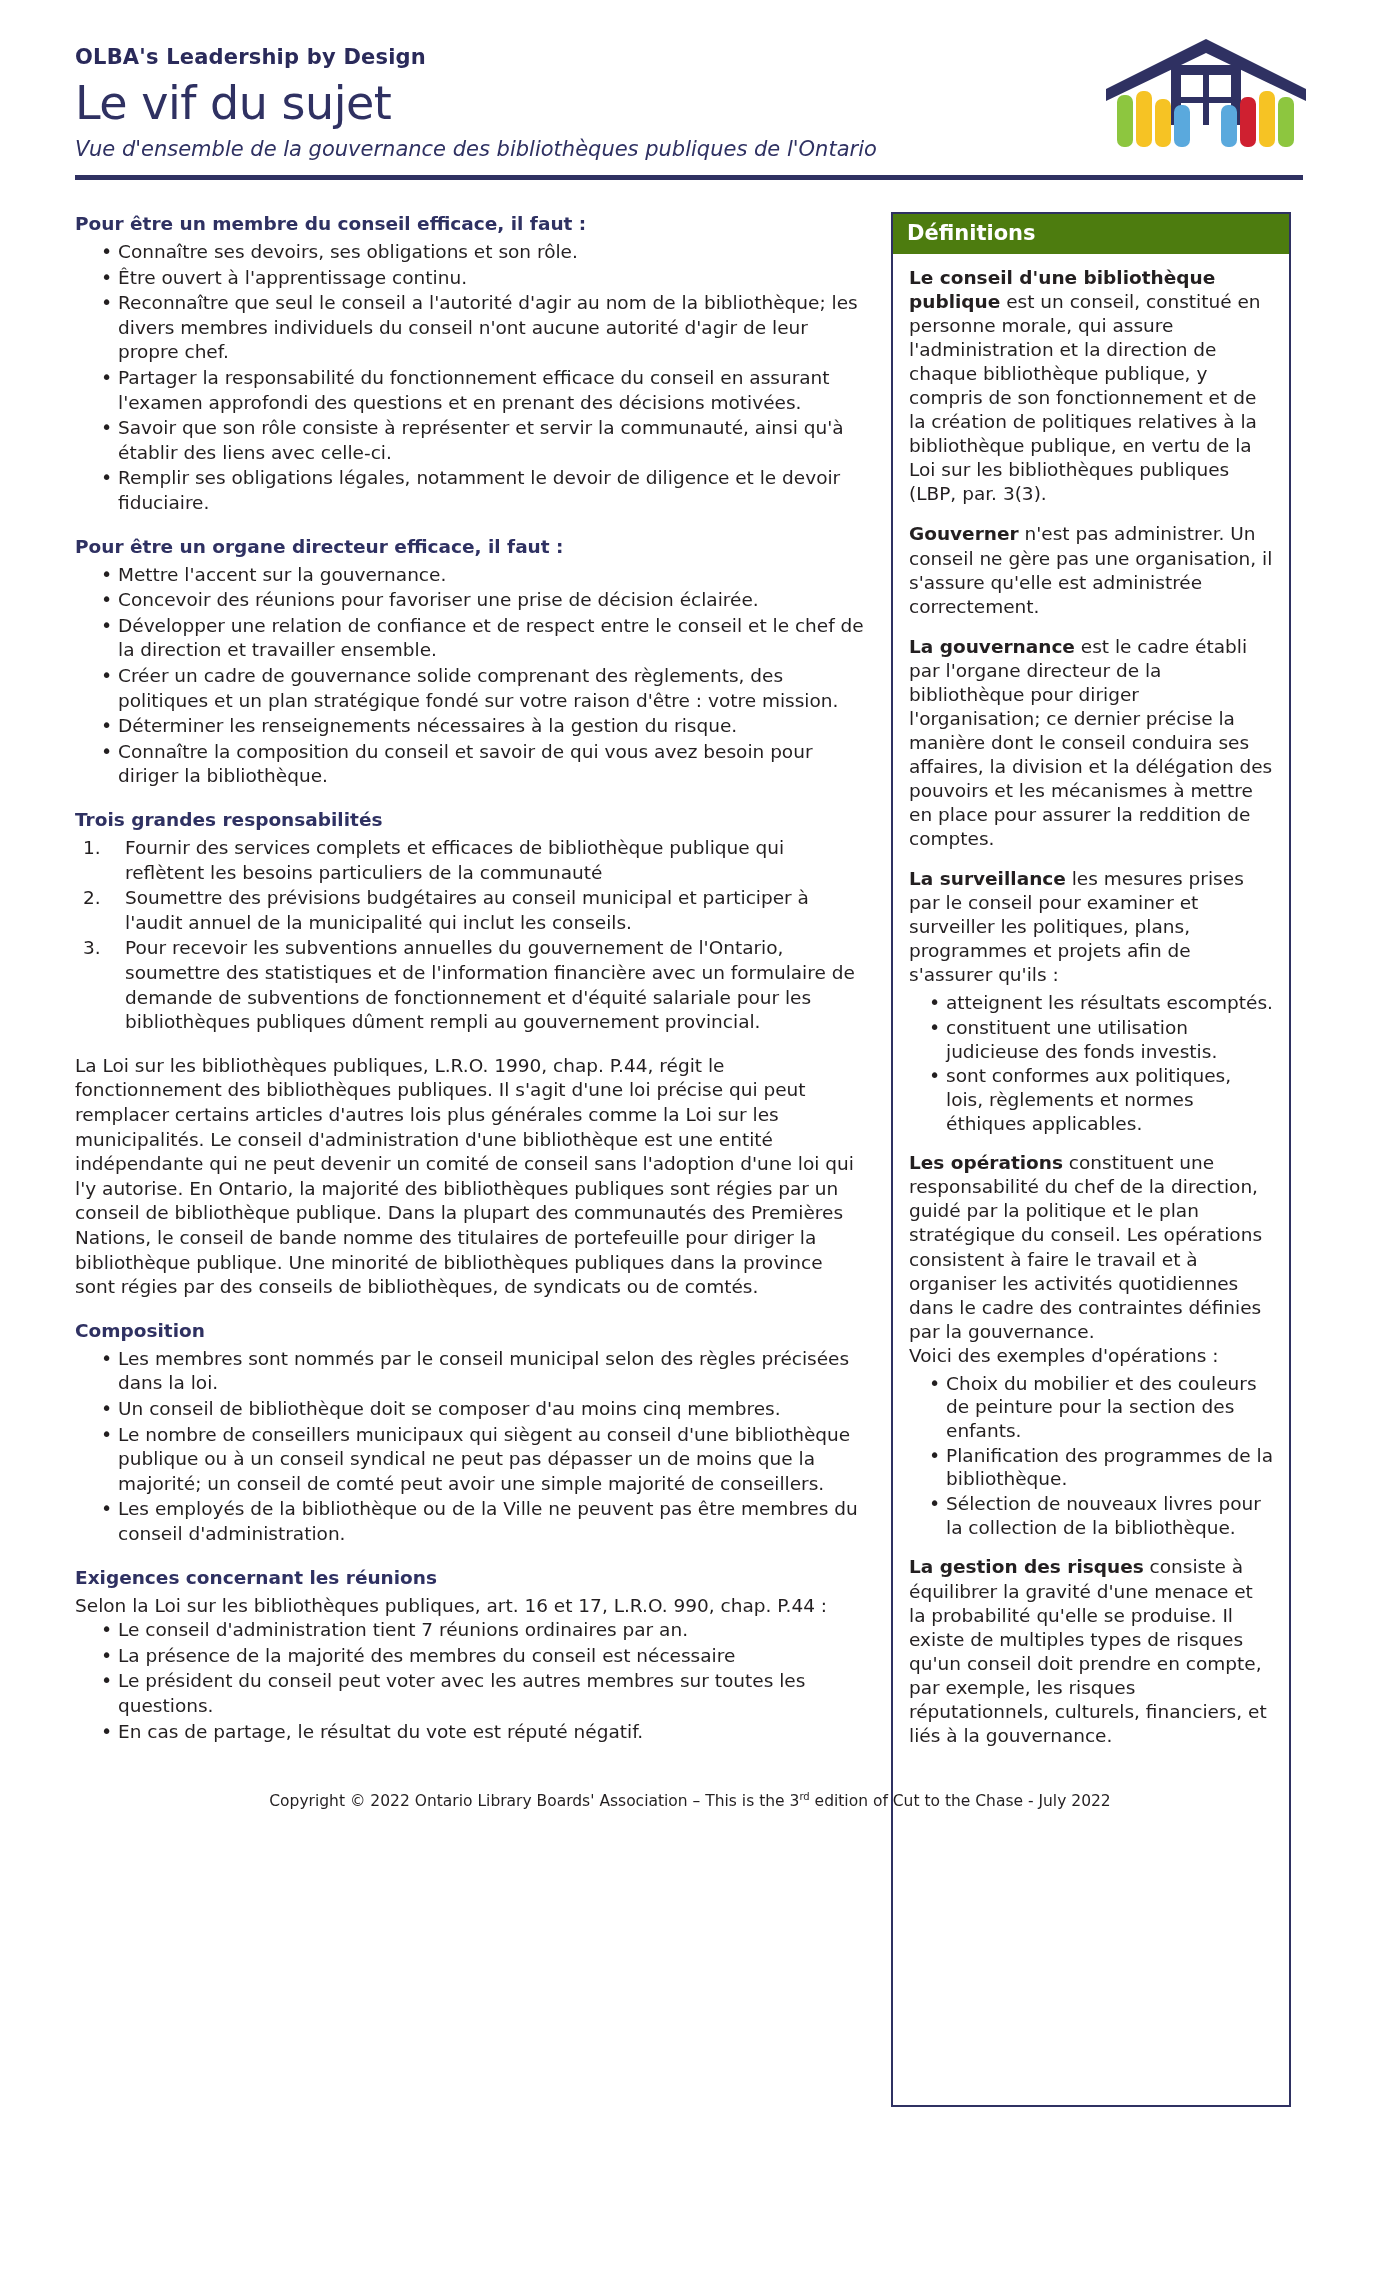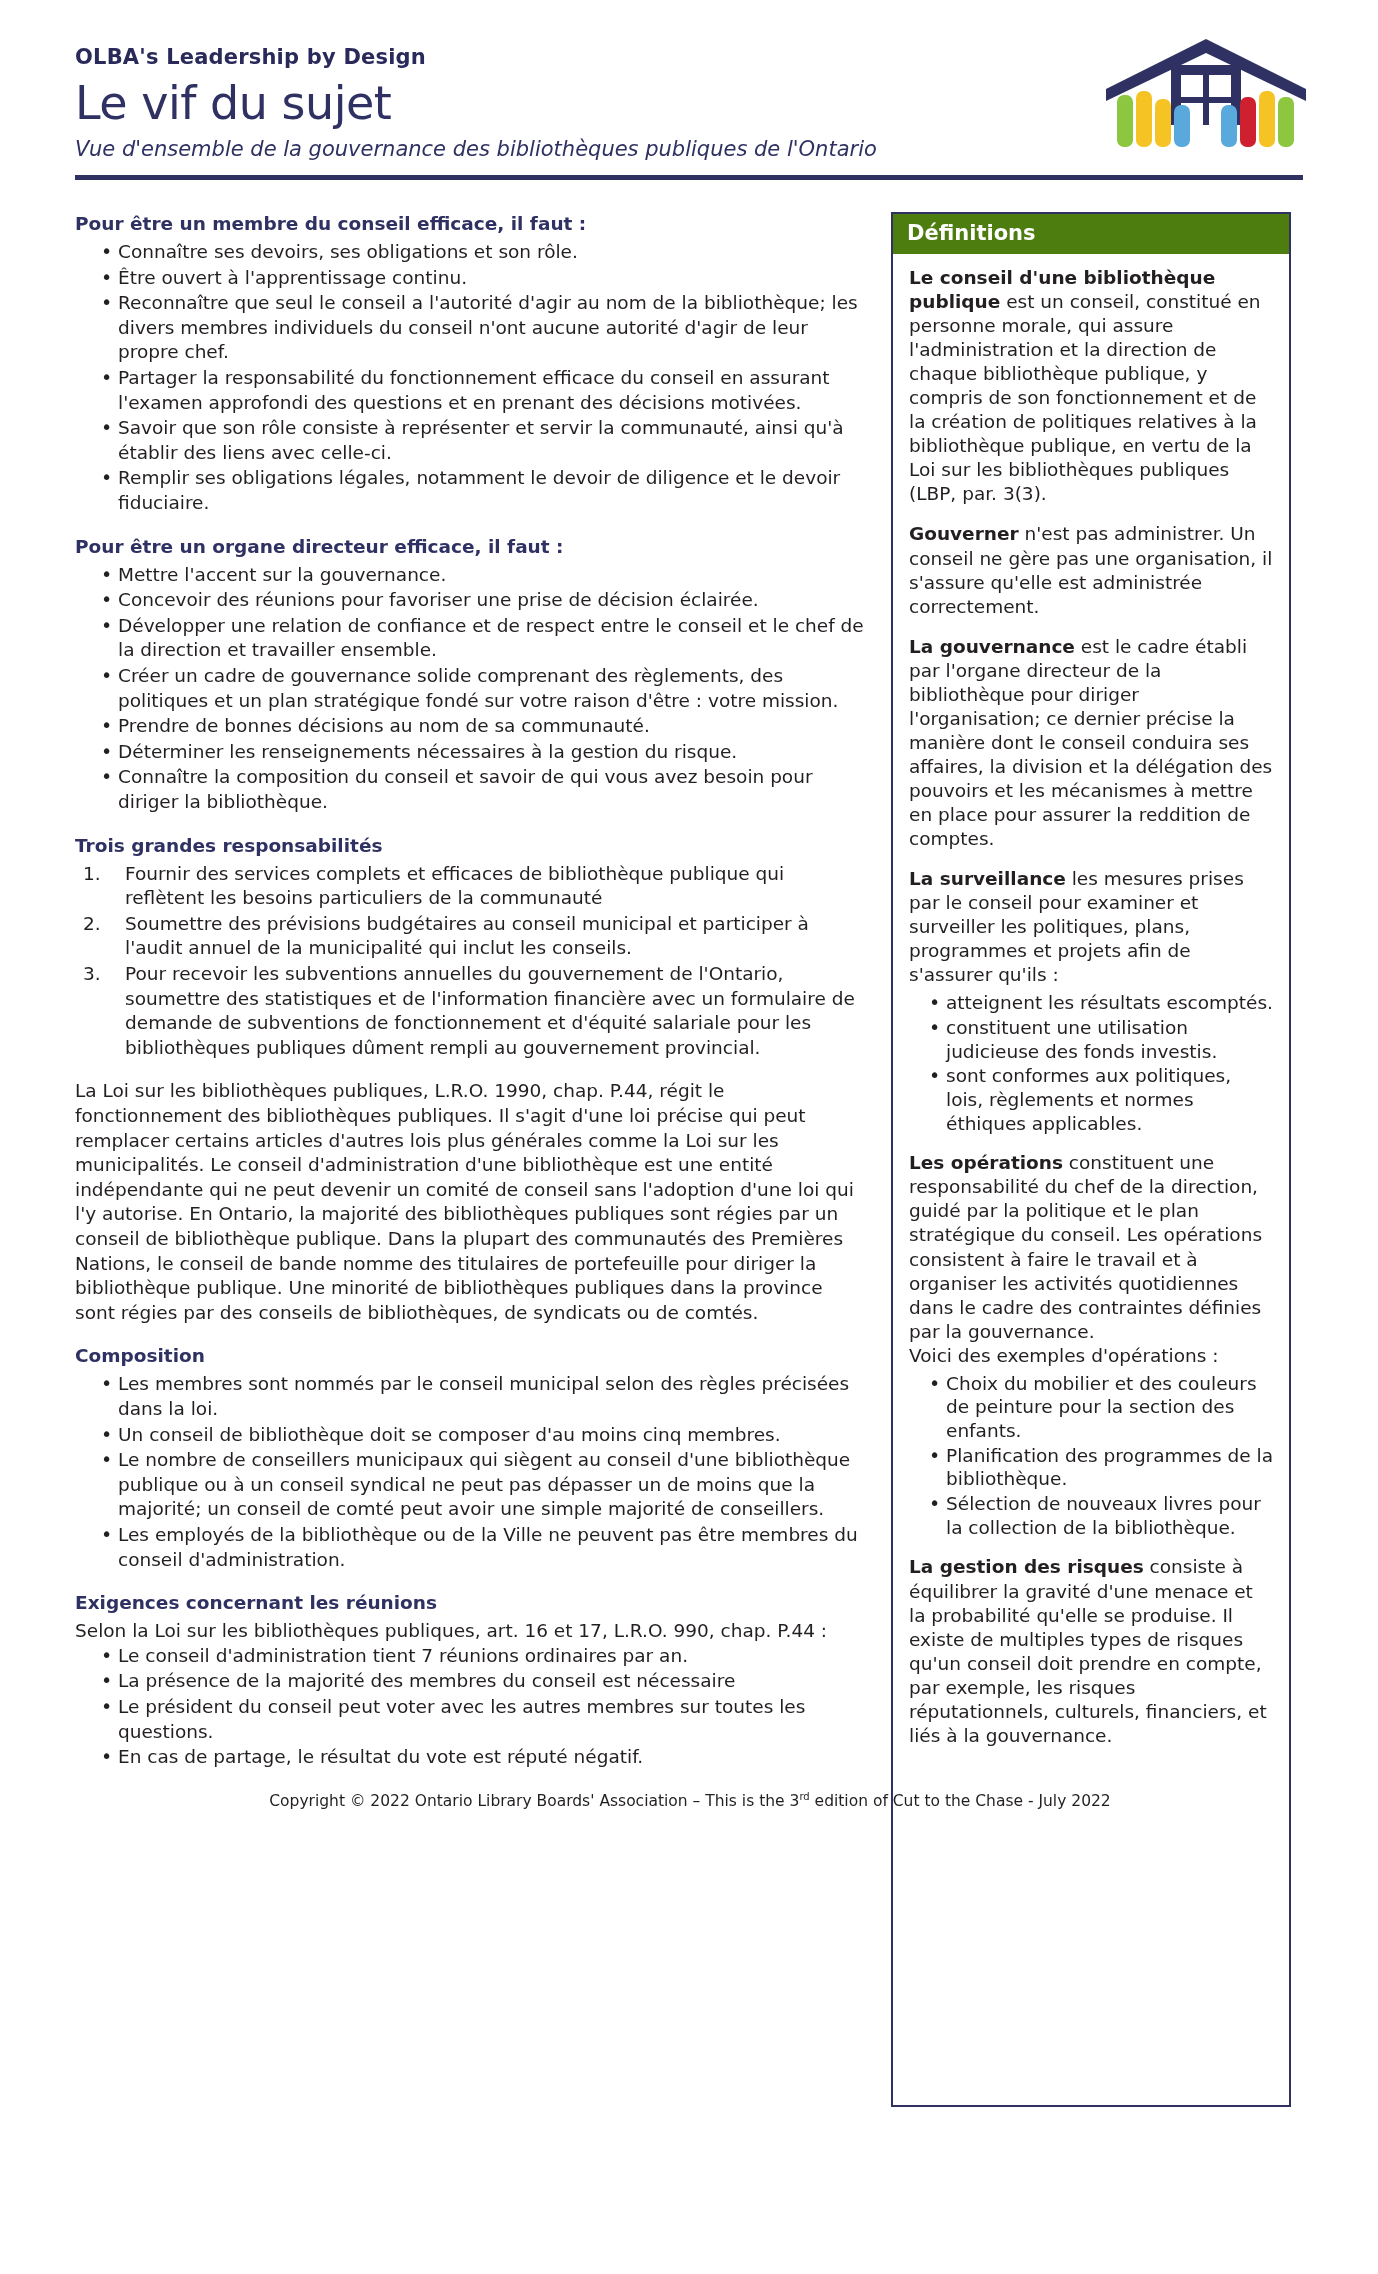--- a/index.html
+++ b/index.html
@@ -230,21 +230,20 @@
         </ul>
       </div>
 
       <div class="blk">
         <h2 class="sec">Pour être un organe directeur efficace, il faut :</h2>
         <ul class="bul">
           <li>Mettre l'accent sur la gouvernance.</li>
           <li>Concevoir des réunions pour favoriser une prise de décision éclairée.</li>
           <li>Développer une relation de confiance et de respect entre le conseil et le chef de la direction et travailler ensemble.</li>
           <li>Créer un cadre de gouvernance solide comprenant des règlements, des politiques et un plan stratégique fondé sur votre raison d'être : votre mission.</li>
-          <li>Prendre de bonnes décisions au nom de sa communauté.</li>
           <li>Déterminer les renseignements nécessaires à la gestion du risque.</li>
           <li>Connaître la composition du conseil et savoir de qui vous avez besoin pour diriger la bibliothèque.</li>
         </ul>
       </div>
 
       <div class="blk">
         <h2 class="sec">Trois grandes responsabilités</h2>
         <ol class="num">
           <li>Fournir des services complets et efficaces de bibliothèque publique qui reflètent les besoins particuliers de la communauté</li>
           <li>Soumettre des prévisions budgétaires au conseil municipal et participer à l'audit annuel de la municipalité qui inclut les conseils.</li>

